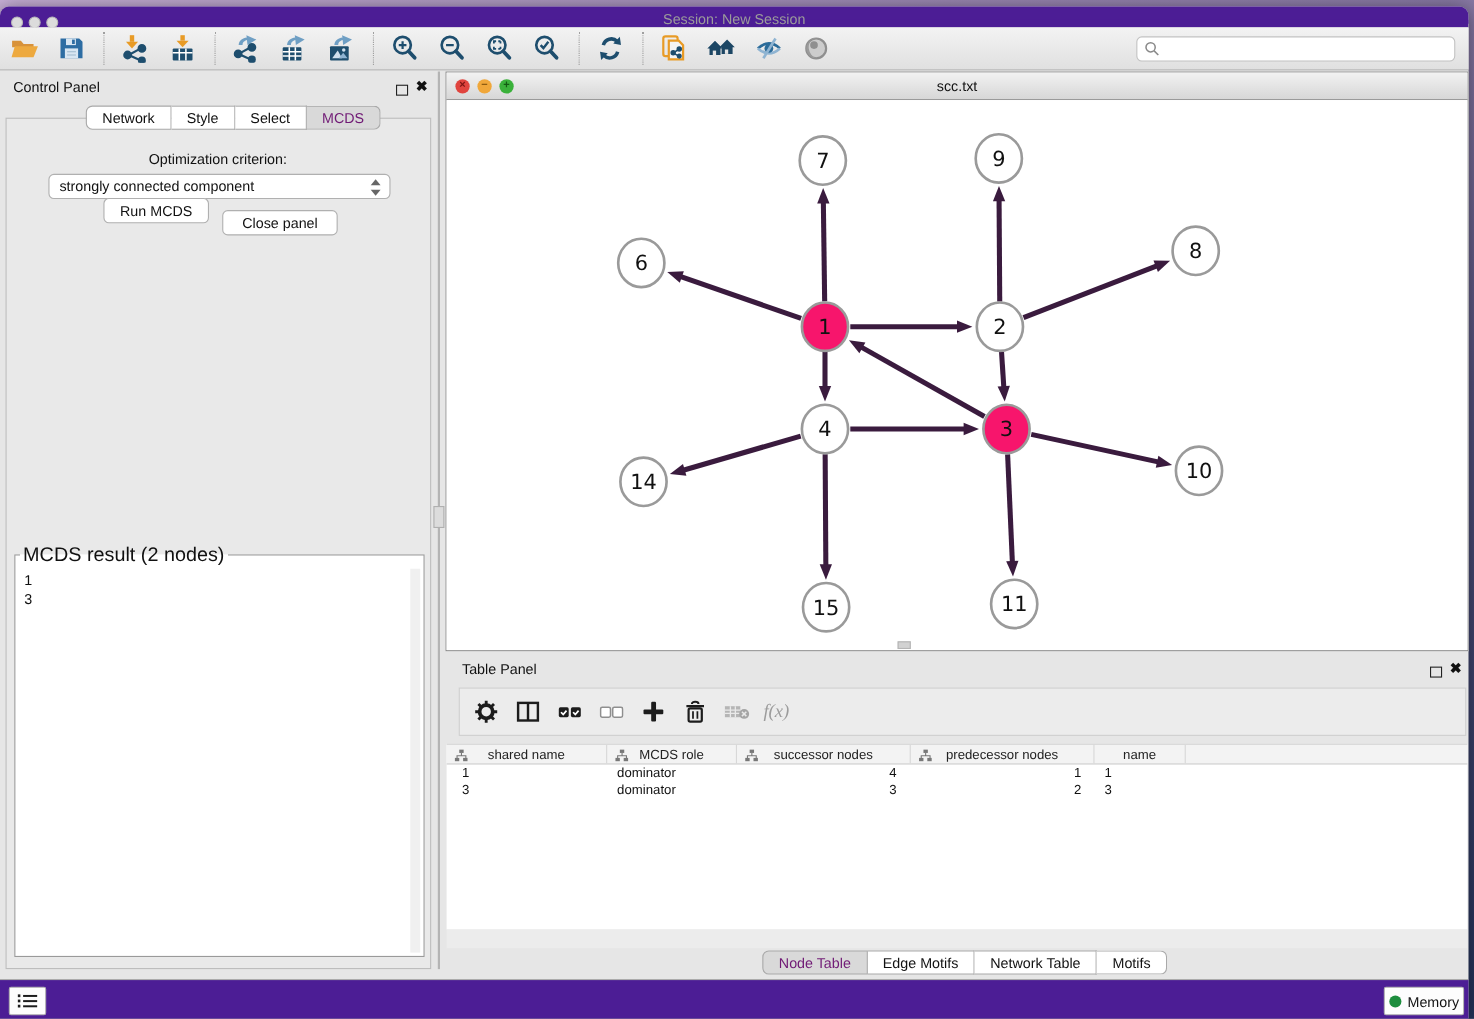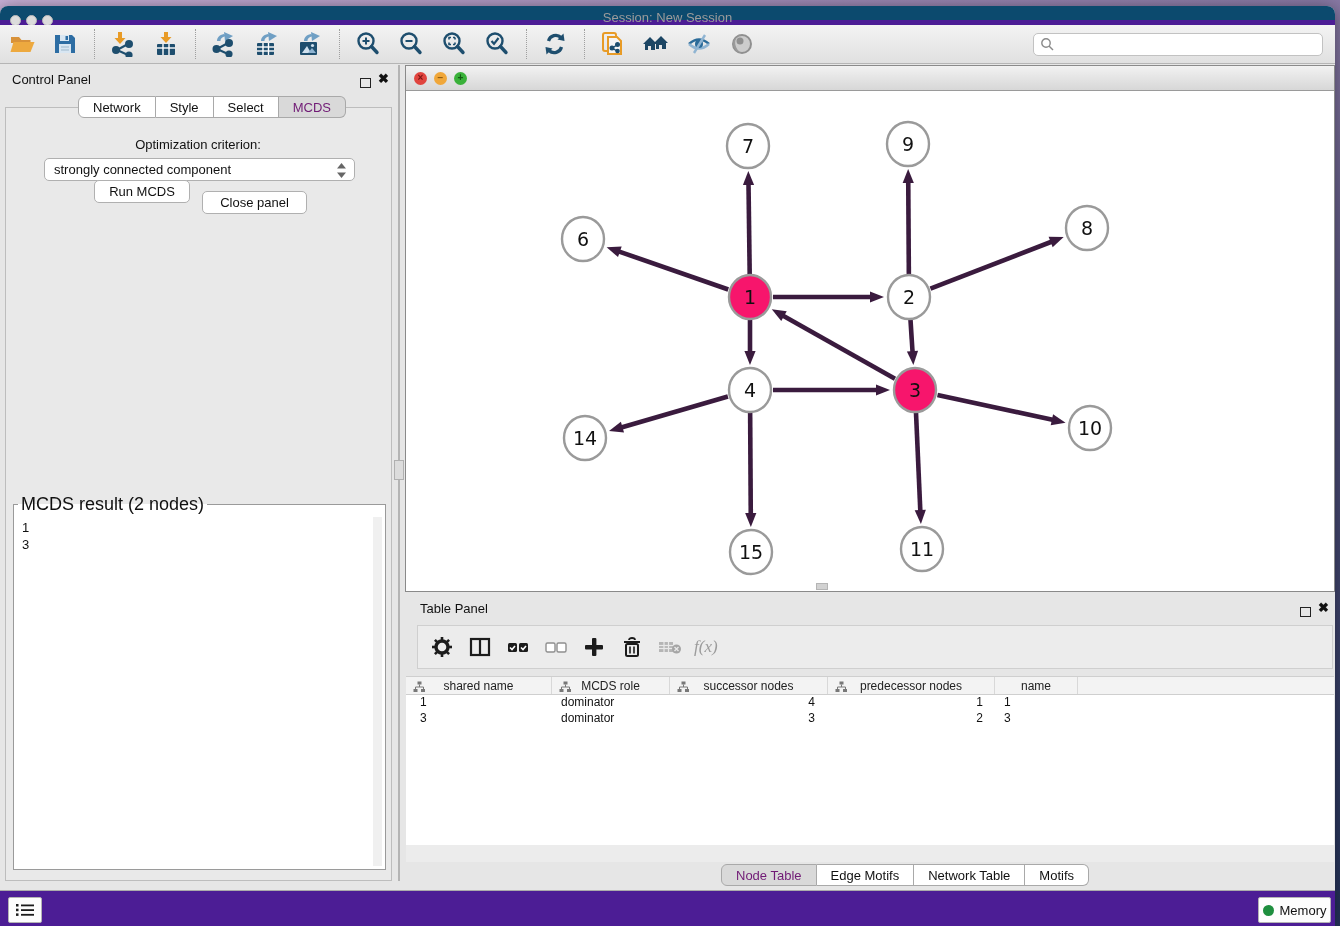--- a/index.html
+++ b/index.html
@@ -7,21 +7,21 @@
     font-family:"Liberation Sans", sans-serif;
     background:linear-gradient(165deg,#c9b1d8 0%,#9c88b4 18%,#54517c 55%,#24335a 100%); }
   .abs { position:absolute; }
 
   
   .window { position:absolute; left:0; top:6px; width:1335px; height:920px;
     background:#e6e6e6; border-radius:8px 8px 0 0; box-shadow:0 2px 18px rgba(0,0,0,.45); }
 
   
   .titlebar { position:absolute; left:0; top:6px; width:1335px; height:19px;
-    background:#0c4a6e; border-radius:8px 8px 0 0; border-bottom:5px solid #4c1d95; }
+    background:#4c1d95; border-radius:8px 8px 0 0; border-bottom:7px solid #4c1d95; }
   .tl-dot { position:absolute; top:9px; width:11px; height:11px; border-radius:50%;
     background:#dcdcdc; border:1px solid #b9b9b9; }
   .win-title { position:absolute; top:4px; left:0; width:1335px; text-align:center;
     font-size:13px; color:#9b9b9b; }
 
   
   .toolbar { position:absolute; left:0; top:25px; width:1335px; height:39px;
     background:linear-gradient(#f3f3f3,#e0e0e0); border-bottom:1px solid #b5b5b5;
     display:flex; align-items:center; padding-left:8px; }
   .tbtn { width:28px; height:28px; margin-right:15px; background:none; border:none;
@@ -101,21 +101,21 @@
     border-right:1px solid #d8d8d8; }
   .th svg { position:absolute; left:7px; top:4px; }
   .trow { display:flex; height:16px; font-size:12px; color:#111; }
   .tcell { overflow:hidden; white-space:nowrap; }
   .w0{width:146px;} .w1{width:118px;} .w2{width:158px;} .w3{width:167px;} .w4{width:83px;}
   .tcell.c0{width:146px;padding-left:14px;} .tcell.c1{width:118px;padding-left:9px;}
   .tcell.c2{width:158px;text-align:right;padding-right:13px;}
   .tcell.c3{width:167px;text-align:right;padding-right:12px;}
   .tcell.c4{width:83px;padding-left:9px;}
   .tp-scrollstrip { position:absolute; left:406px; top:845px; width:928px; height:17px; background:#ececec; }
-  .tp-tabs { left:693px; top:864px;margin-left:28px; }
+  .tp-tabs { left:693px; top:864px; }
 
   
   .statusbar { position:absolute; left:0; top:890px; width:1335px; height:36px;
     background:#4c1d95; border-top:1px solid #ababab; }
   .sb-btn { position:absolute; height:26px; background:#fdfdfd; border:1px solid #b4b4b4;
     border-radius:2px; display:flex; align-items:center; justify-content:center; }
   .memdot { width:11px; height:11px; border-radius:50%; margin-right:6px; }
   .mem-label { font-size:13px; color:#111; }
 </style>
 </head>
@@ -347,20 +347,21 @@
 </fieldset>
 
 <div class="splitter"></div>
 <div class="split-handle"></div>
 
 <div class="netwin">
   <div class="netwin-titlebar">
     <span class="traffic" style="left:8px; background:#e0443e; color:#7c1412;">×</span>
     <span class="traffic" style="left:28px; background:#f0a73a; color:#8c5a10;">−</span>
     <span class="traffic" style="left:48px; background:#3ab13a; color:#135c13;">+</span>
+    <div class="netwin-title">scc.txt</div>
   </div>
   <div class="canvas">
     <svg id="graph-svg" width="928" height="500" viewBox="0 0 928 500">
         <line x1="343.6953909561586" y1="183.00201718997056" x2="342.47677937296925" y2="90.99684265917654" stroke="#3A1B3E" stroke-width="4.6"></line>
         <polygon points="342.3310967867842,79.99780740220592 348.11601984547747,93.92241386720158 336.91700212928924,94.0707452276809" fill="#3A1B3E"></polygon>
         <line x1="322.27306569551814" y1="198.45411862479074" x2="211.007375433102" y2="159.8109447611971" stroke="#3A1B3E" stroke-width="4.6"></line>
         <polygon points="200.61623293965417,156.20204497305355 215.6785814598245,155.505153979481 212.0040653118965,166.08522633644606" fill="#3A1B3E"></polygon>
         <line x1="367" y1="206" x2="467" y2="206" stroke="#3A1B3E" stroke-width="4.6"></line>
         <polygon points="478,206 464,211.6 464,200.4" fill="#3A1B3E"></polygon>
         <line x1="344" y1="229" x2="344" y2="263" stroke="#3A1B3E" stroke-width="4.6"></line>

